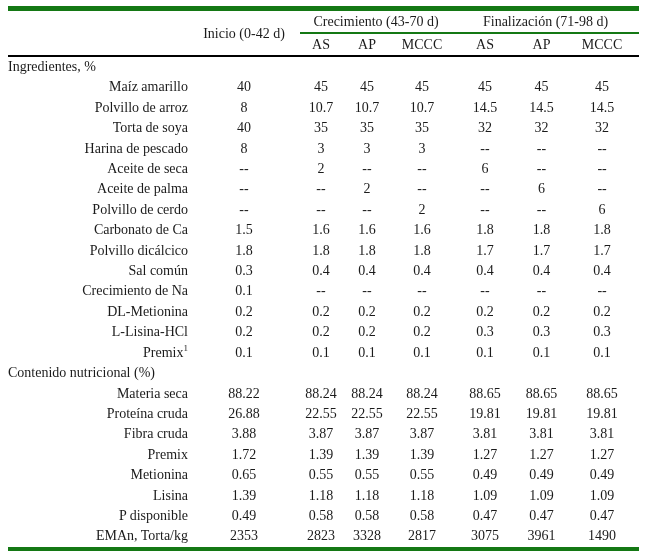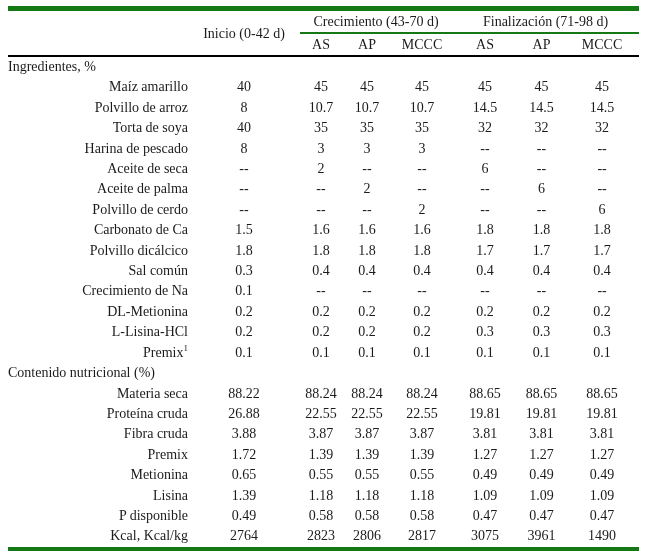--- a/index.html
+++ b/index.html
@@ -290,24 +290,24 @@
           <td class="row-label">P disponible</td>
           <td class="num">0.49</td>
           <td class="num">0.58</td>
           <td class="num">0.58</td>
           <td class="num">0.58</td>
           <td class="num">0.47</td>
           <td class="num">0.47</td>
           <td class="num">0.47</td>
         </tr>
         <tr>
-          <td class="row-label">Kcal, Kcal/kg</td>
-          <td class="num">2764</td>
+          <td class="row-label">EMAn, Torta/kg</td>
+          <td class="num">2353</td>
           <td class="num">2823</td>
-          <td class="num">2806</td>
+          <td class="num">3328</td>
           <td class="num">2817</td>
           <td class="num">3075</td>
           <td class="num">3961</td>
           <td class="num">1490</td>
         </tr>
       </tbody>
   </table>
 </div>
 
 </body></html>

